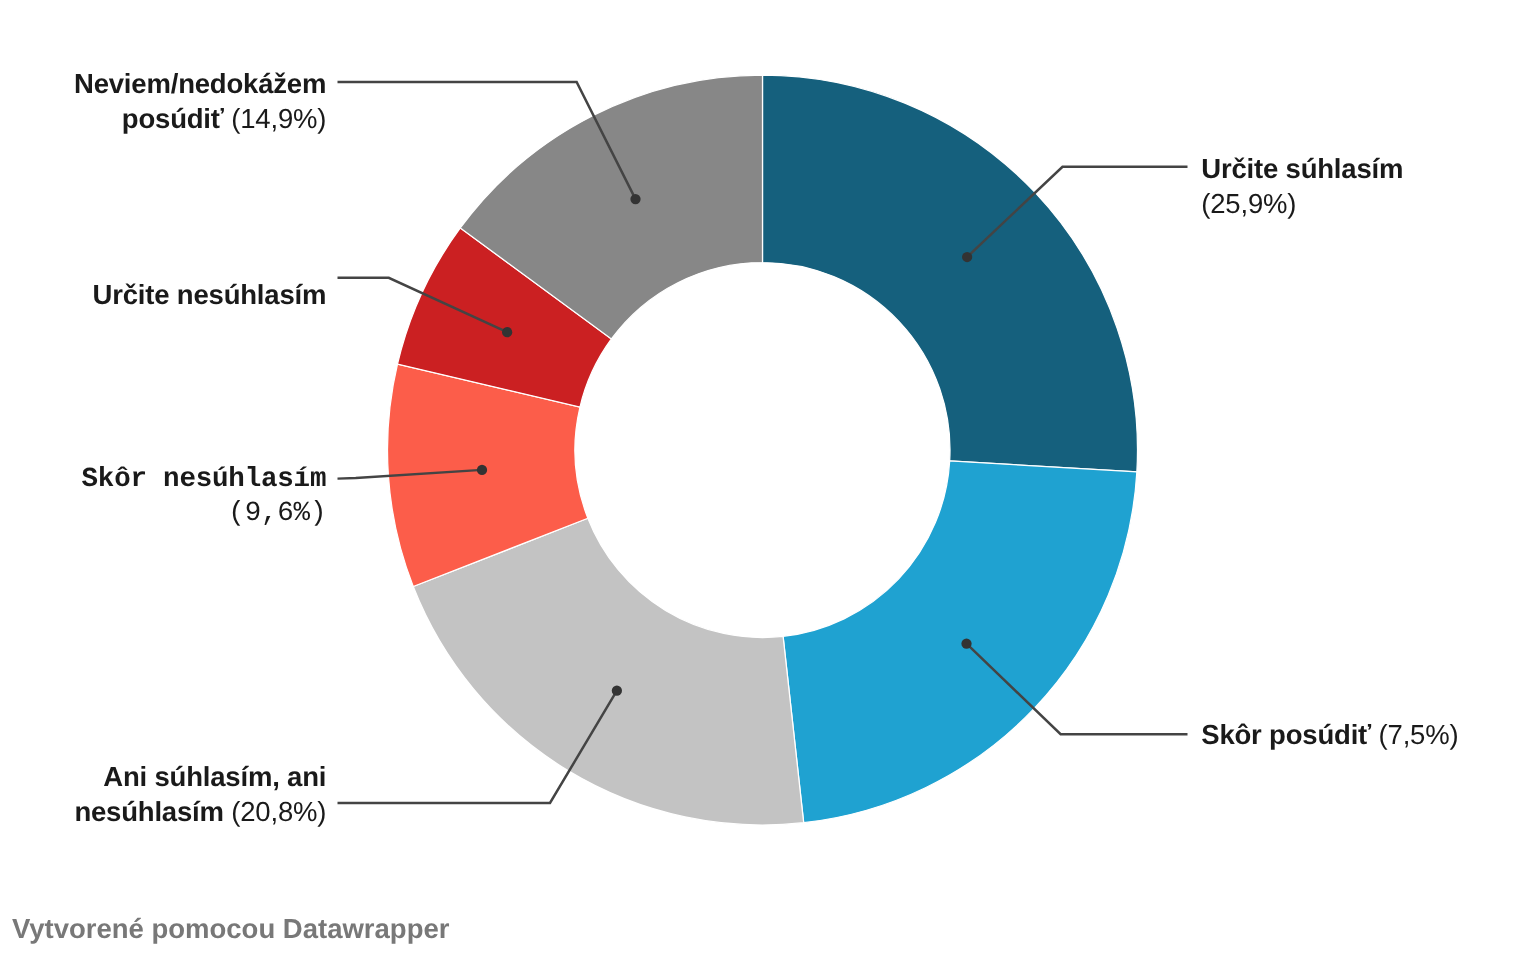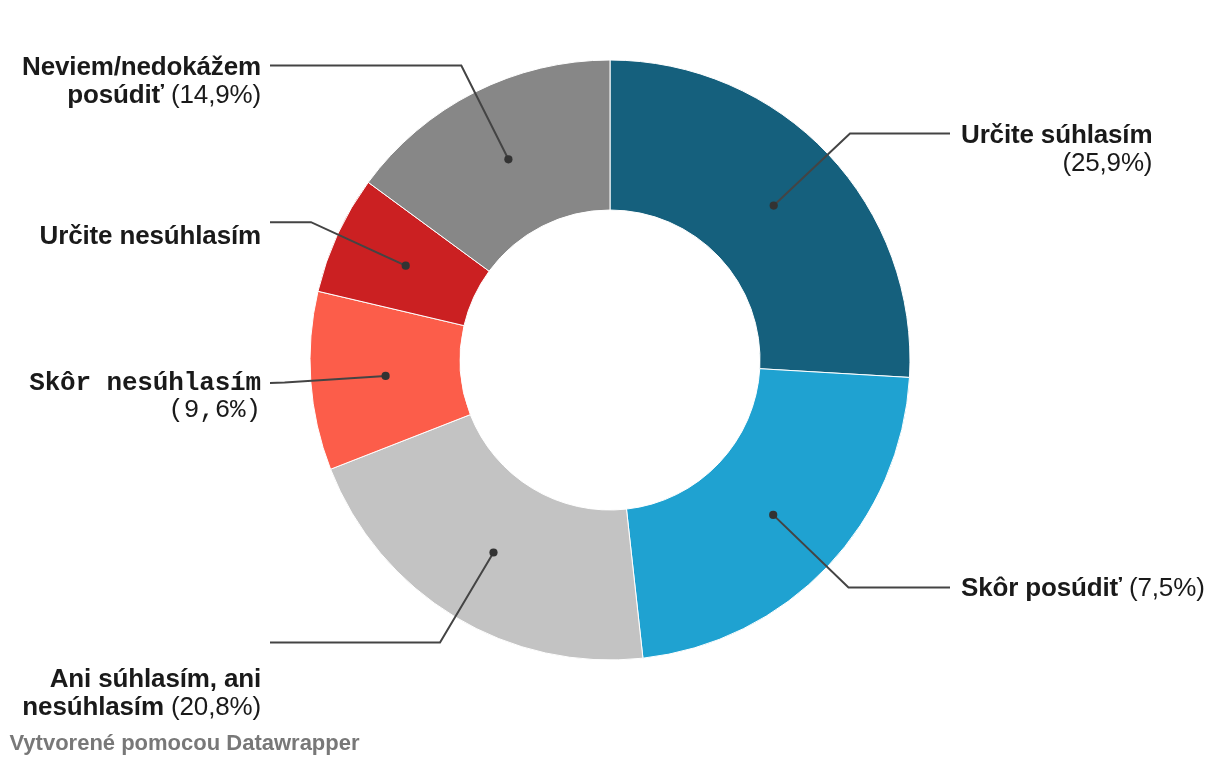--- a/index.html
+++ b/index.html
@@ -27,29 +27,29 @@
     position: absolute;
     left: 0;
     top: 0;
     width: 1220px;
     height: 766px;
     display: block;
   }
   .label {
     position: absolute;
     transform: translateZ(0);
-    font-size: 26px;
+    font-size: 22px;
     line-height: 27.8px;
     letter-spacing: -0.15px;
     color: #1a1a1a;
     white-space: nowrap;
   }
   .label .nm { font-weight: 700; }
   .label .pc { font-weight: 400; }
-  .lb-right { text-align: right; }
+  .lb-right { text-align: left; }
   .lb-left  { text-align: right; }
   .footer {
     position: absolute;
     transform: translateZ(0);
     font-size: 22px;
     line-height: 22px;
     color: #787878;
     font-weight: 700;
     white-space: nowrap;
   }
@@ -85,21 +85,21 @@
       </g>
   </svg>
   <div id="labels">
       <div class="label lb-right" style="top: 121px; left: 961px;">
         <div><span class="nm">Určite súhlasím</span></div>
         <div><span class="pc">(25,9%)</span></div>
       </div>
       <div class="label lb-right" style="top: 573.5px; left: 961px;">
         <div><span class="nm">Skôr posúdiť</span> <span class="pc">(7,5%)</span></div>
       </div>
-      <div class="label lb-left" style="top: 665px; right: 959px;">
+      <div class="label lb-left" style="top: 608px; right: 959px;">
         <div><span class="nm">Ani súhlasím, ani</span></div>
         <div><span class="nm">nesúhlasím</span> <span class="pc">(20,8%)</span></div>
       </div>
       <div class="label lb-left" style="top: 369.5px; right: 959px; font-family: Liberation Mono, monospace;">
         <div><span class="nm">Skôr nesúhlasím</span></div>
         <div><span class="pc">(9,6%)</span></div>
       </div>
       <div class="label lb-left" style="top: 222px; right: 959px;">
         <div><span class="nm">Určite nesúhlasím</span></div>
       </div>

